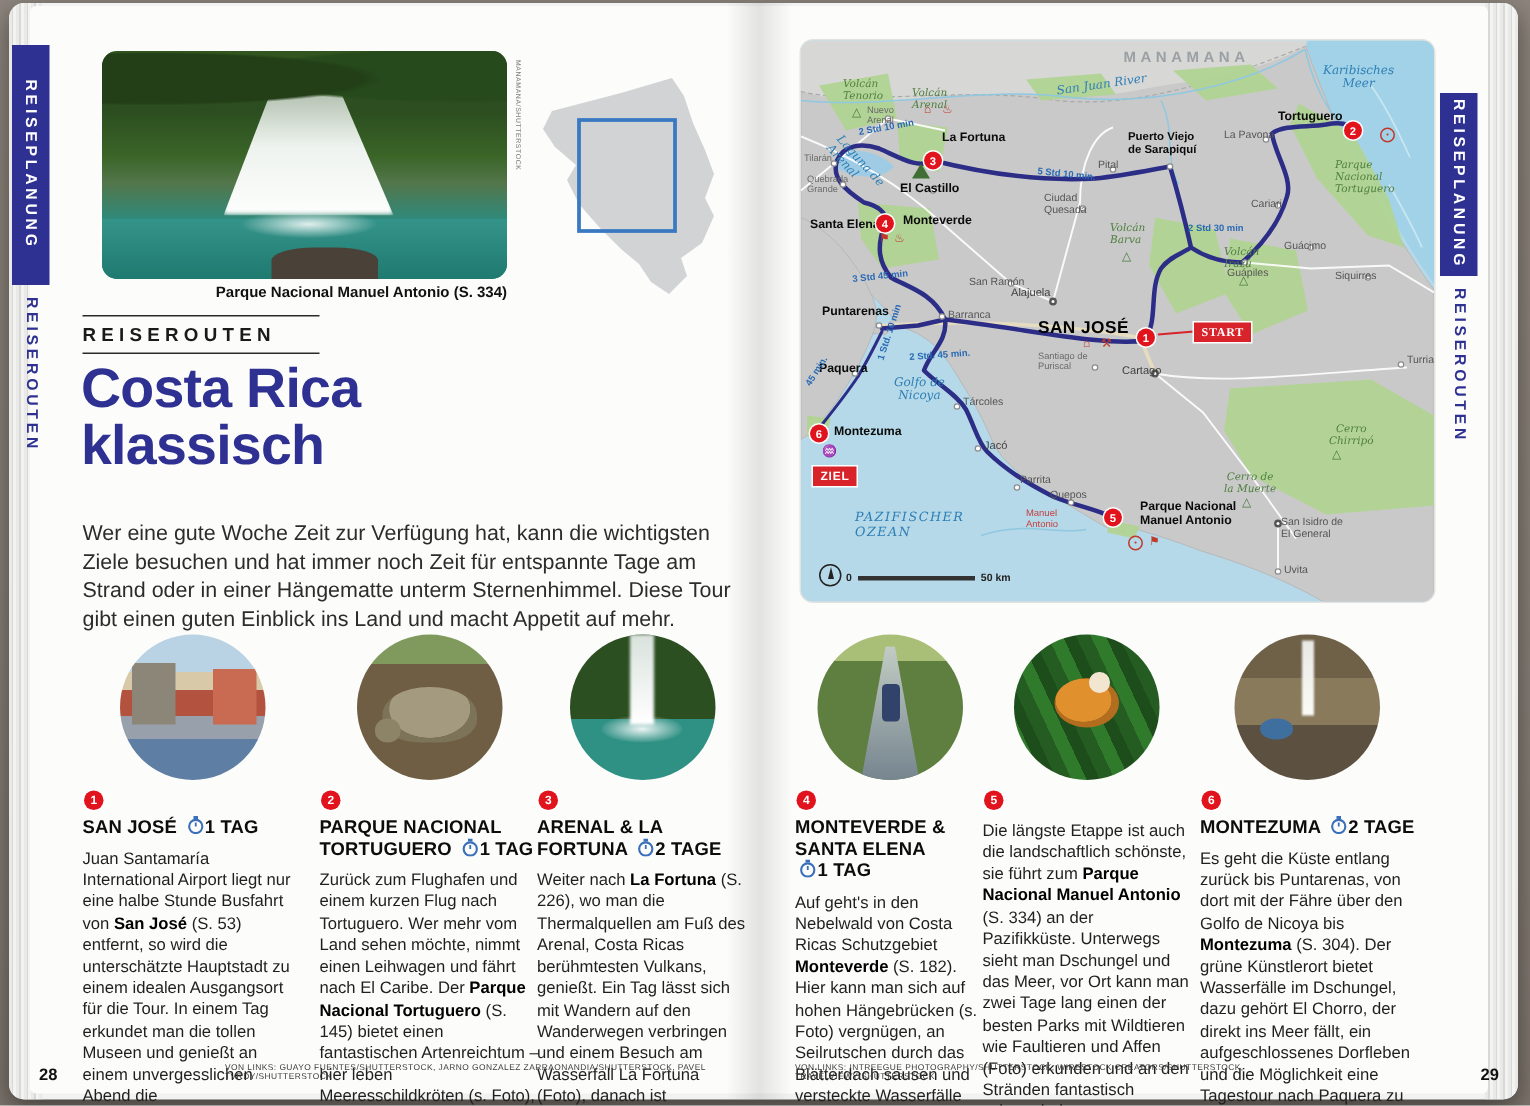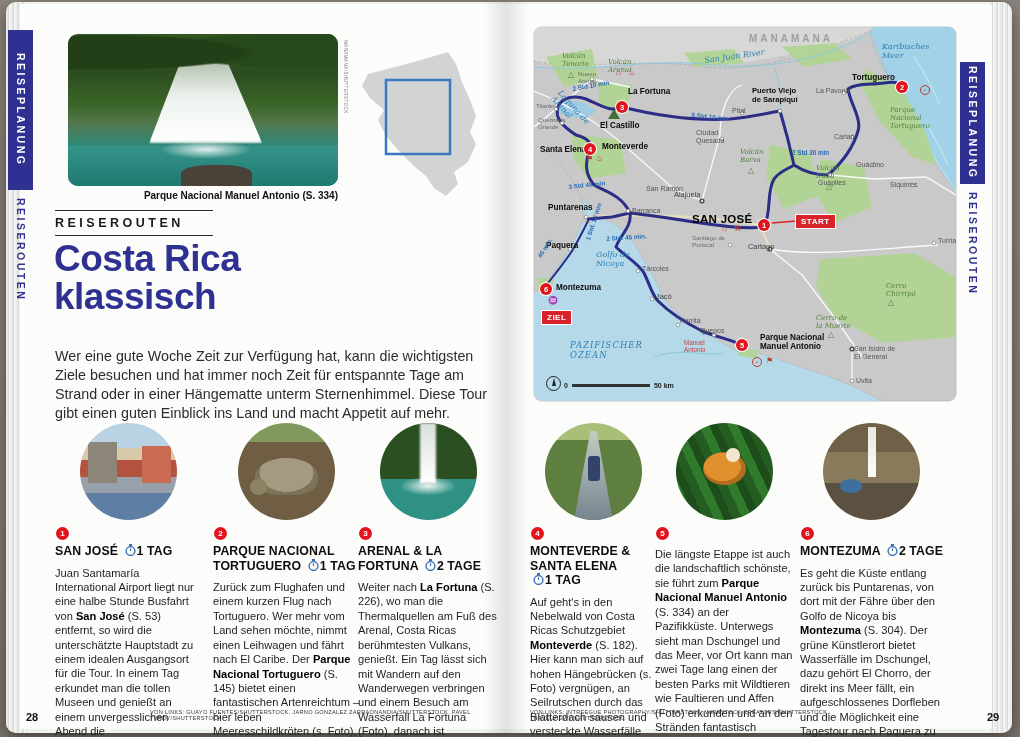--- a/index.html
+++ b/index.html
@@ -93,21 +93,21 @@
   .ml.sm{font-size:7.6px;}
   .ml.md{color:#3c3c3c;font-size:7.4px;}
   .ml.xs{font-size:6.2px;color:#6a6a6a;}
   .ml.cap{font-weight:bold;font-size:11.5px;color:#000;letter-spacing:.3px;}
   .ml.water{font-family:"DejaVu Serif",serif;font-style:italic;color:#2f7fb5;font-size:8px;}
   .ml.caps{font-size:8.5px;letter-spacing:1px;}
   .ml.green{font-family:"DejaVu Serif",serif;font-style:italic;color:#50803f;font-size:7px;}
   .ml.country{font-weight:bold;color:#9aa0a3;font-size:10px;letter-spacing:3px;}
   .ml.time{font-weight:bold;color:#2a6ab5;font-size:6.3px;white-space:nowrap;}
   .ml.red-sm{color:#c34141;font-size:6.3px;}
-  .ml.ctr{}
+  .ml.ctr{text-align:center;}
   .mk{position:absolute;width:12px;height:12px;border-radius:50%;background:#e1131d;color:#fff;font-weight:bold;
       font-size:7.5px;display:flex;align-items:center;justify-content:center;box-shadow:0 0 0 1px #fff;}
   .mtag{position:absolute;background:#d8232a;color:#fff;font-weight:bold;font-size:8px;padding:2px 5px;
         box-shadow:0 0 0 1px #fff;letter-spacing:.5px;}
   .mi{position:absolute;color:#c0392b;font-size:8px;line-height:1;}
   .mi.ring{width:8px;height:8px;border:1px solid #c0392b;border-radius:50%;font-size:5px;text-align:center;line-height:8px;}
   .mi.grn{color:#4e7d46;}
   .scalebar{position:absolute;left:30px;top:355px;display:flex;align-items:center;font-size:7px;font-weight:bold;color:#222;}
   .scalebar .bar{width:78px;height:2.5px;background:#333;margin:0 4px;}
   .compass{position:absolute;left:12px;top:349px;width:13px;height:13px;border:1.4px solid #222;border-radius:50%;}
@@ -343,21 +343,21 @@
         <span class="mi " style="left: 200px; top: 198px;">⚒</span>
         <span class="mi ring" style="left: 218px; top: 330px;">•</span>
         <span class="mi " style="left: 232px; top: 330px;">⚑</span>
         <span class="mi " style="left: 14px; top: 270px;">♒</span>
         <span class="mi grn" style="left: 354px; top: 272px;">△</span>
         <span class="mi grn" style="left: 294px; top: 304px;">△</span>
         <span class="mi grn" style="left: 292px; top: 156px;">△</span>
         <span class="mi grn" style="left: 214px; top: 140px;">△</span>
         <span class="mi grn" style="left: 34px; top: 44px;">△</span>
       </div>
-    <div class="mtag" style="left:262px;top:188px;">START</div>
+    <div class="mtag" style="left:262px;top:188px;font-family:Liberation Serif, serif;">START</div>
     <div class="mtag" style="left:8px;top:284px;">ZIEL</div>
     <div class="compass"></div>
     <div class="scalebar">
       <span>0</span>
       <span class="bar"></span>
       <span>50 km</span>
     </div>
   </div>
 
   <div class="stop" style="left:55px;width:147px;">

